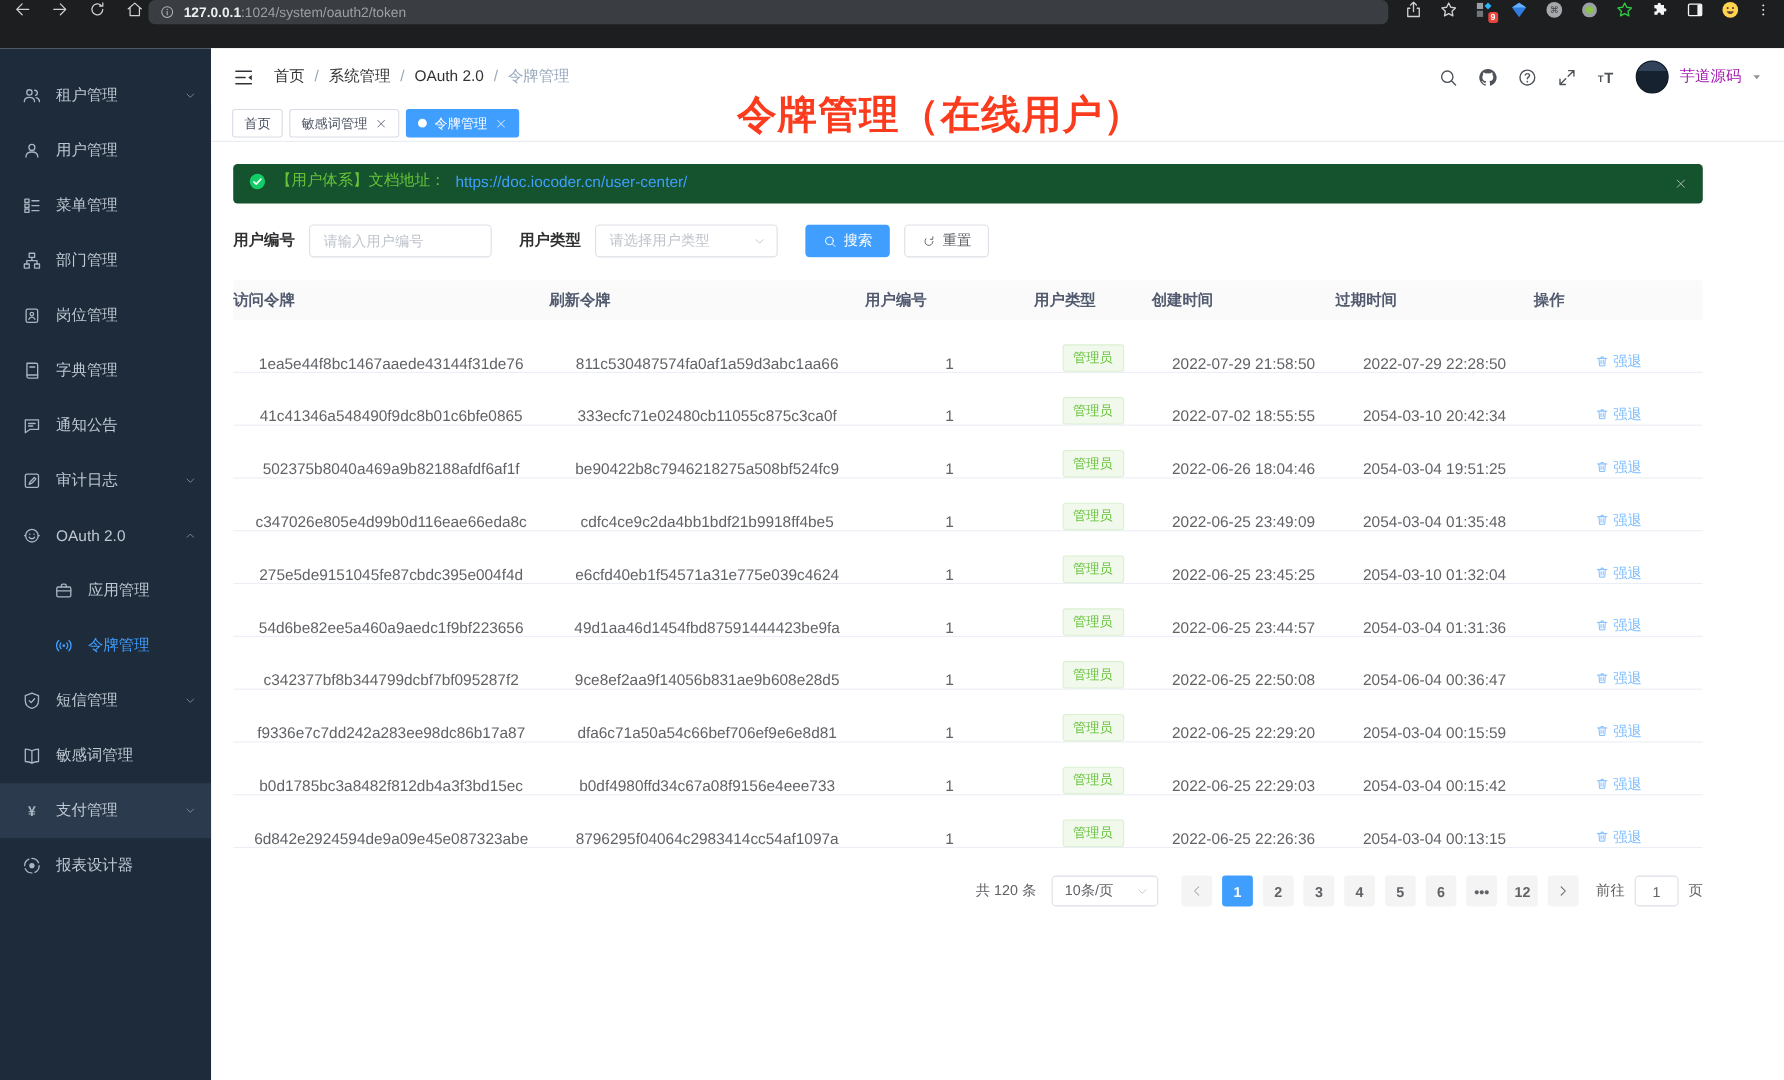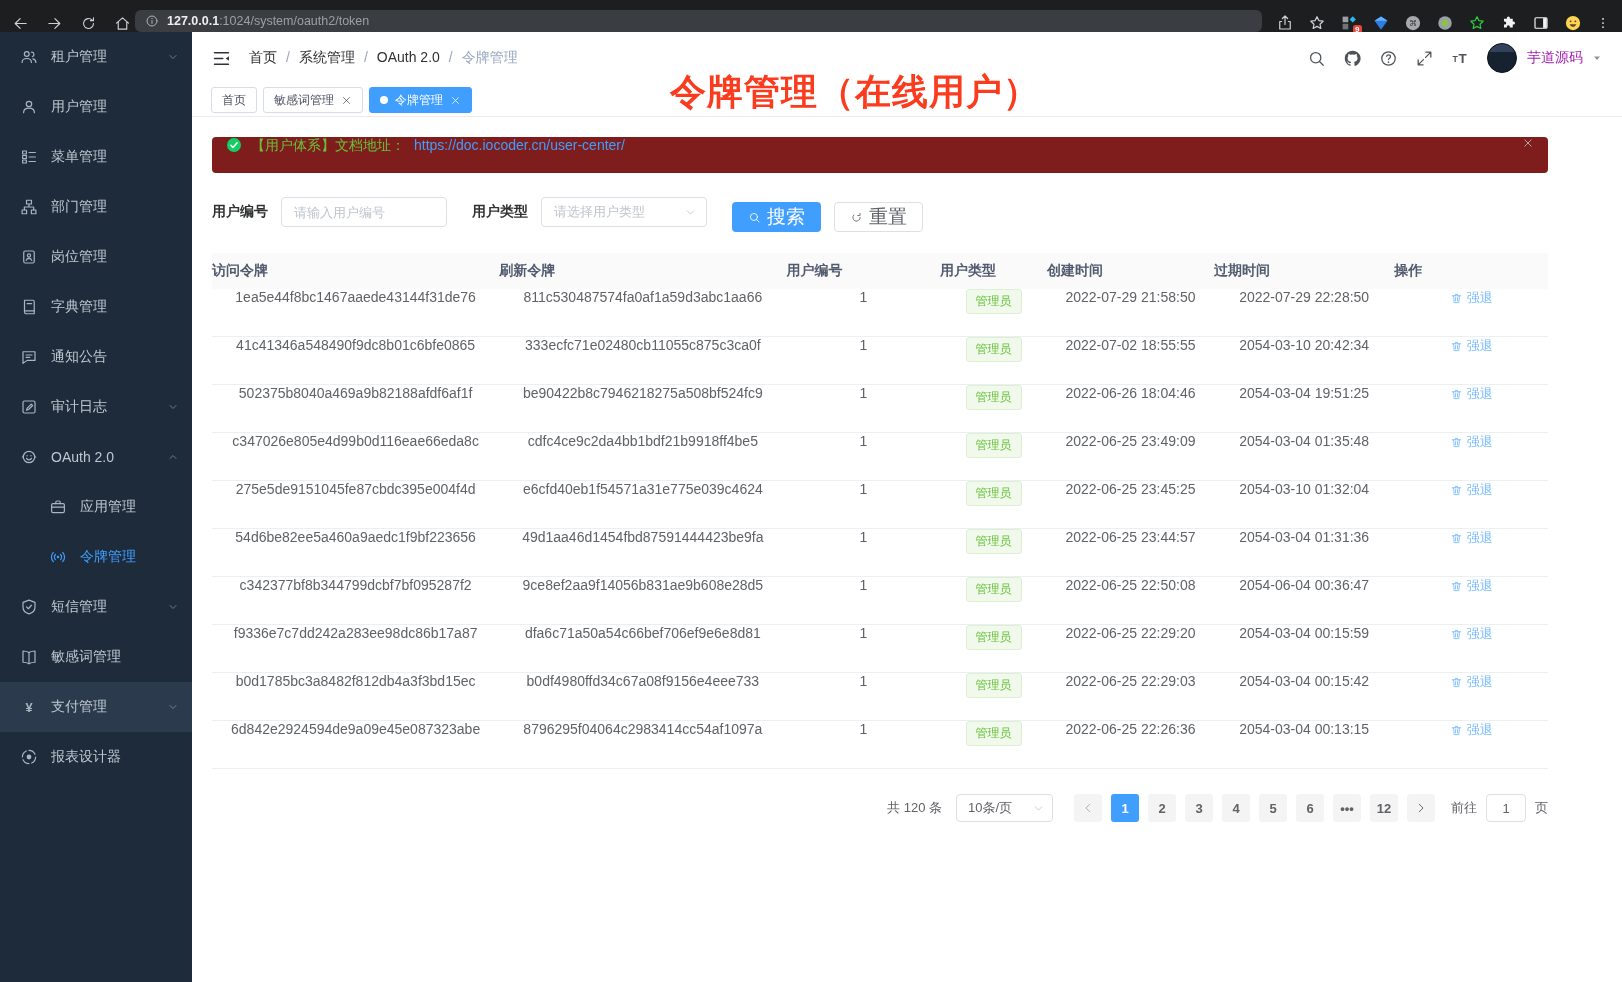--- a/index.html
+++ b/index.html
@@ -2,38 +2,38 @@
 <html><head>
 <meta charset="utf-8">
 <style>
   * { box-sizing: border-box; margin: 0; padding: 0; }
   html,body { width:1622px; height:982px; overflow:hidden; }
   body { font-family:"Liberation Sans","DejaVu Sans",sans-serif; background:#fff; }
   [data-icon]{ display:inline-flex; align-items:center; justify-content:center; }
   [data-icon] svg{ width:100%; height:100%; display:block; }
 
   
-  .browser { height:32px; background:#1d1e20; display:flex; align-items:flex-end; padding:0 12px; }
+  .browser { height:44px; background:#1d1e20; display:flex; align-items:flex-start; padding:0 12px; }
   .bnav { width:17px; height:17px; color:#cfd1d4; margin-right:17px; flex-shrink:0; cursor:pointer; }
   .urlbar { flex:1; height:22px; background:#3a3d41; border-radius:6px; display:flex; align-items:center; padding:0 10px; margin:0 14px 0 4px; font-size:12.5px; cursor:text; }
   .urlbar .uinfo { width:14px; height:14px; color:#b6b9bd; margin-right:8px; }
   .uhost { color:#eceef0; font-weight:bold; }
   .upath { color:#9aa0a6; }
   .bxt { width:18px; height:18px; margin-left:14px; flex-shrink:0; cursor:pointer; color:#cfd1d4; position:relative; }
   .extbadge { position:absolute; right:-4px; bottom:-3px; background:#e8453c; color:#fff; font-size:8px; line-height:10px; padding:0 2.5px; border-radius:2.5px; font-weight:bold; }
   .greenstar { color:#2ecc40; }
   .whiteic { color:#f2f3f4; }
 
   
   .app { display:flex; height:950px; }
   .sidebar { width:192px; flex-shrink:0; background:#1d2b3a; }
   .logo { height:52px; background:#2b3648; display:flex; align-items:center; padding:0 13px; gap:10px; cursor:pointer; }
   .limg { width:30px; height:30px; border-radius:4px; overflow:hidden; flex-shrink:0; }
   .ltitle { color:#fff; font-size:15px; font-weight:bold; white-space:nowrap; }
-  .menu { padding-top:0; }
+  .menu { padding-top:18px; }
   .mitem { height:50px; display:flex; align-items:center; padding:0 14px 0 20px; font-size:14px; color:#bfc8d2; position:relative; cursor:pointer; white-space:nowrap; }
   .mitem .mi { width:18px; height:18px; margin-right:13px; color:#a9b5c0; flex-shrink:0; }
   .mitem.child { padding-left:49px; }
   .mitem.active, .mitem.active .mi { color:#409eff; }
   .mitem.hl { background:#2b3b4d; }
   .chev { position:absolute; right:13px; width:12px; height:12px; color:#8291a0; }
 
   
   .main { flex:1; min-width:0; background:#fff; position:relative; display:flex; flex-direction:column; }
   .topbar { height:52px; display:flex; align-items:center; padding:0 19px; background:#fff; }
@@ -53,41 +53,41 @@
   .tabbar { height:33px; display:flex; align-items:center; padding:0 19px; gap:6px; border-bottom:1px solid #e8ebf0; }
   .tab { height:26px; display:flex; align-items:center; padding:0 10px; border:1px solid #d8dce5; border-radius:3px; background:#fff; font-size:12px; color:#495060; gap:7px; cursor:pointer; white-space:nowrap; }
   .tab .dot { width:8px; height:8px; border-radius:50%; background:#fff; display:none; }
   .tab .x { width:11px; height:11px; display:none; color:inherit; }
   .tab.closable .x { display:inline-flex; }
   .tab.active { background:#409eff; border-color:#409eff; color:#fff; }
   .tab.active .dot { display:block; }
 
   
   .content { flex:1; padding:20px 74px 0 20px; }
-  .alert { height:36px; background:#7f1d1d; border-radius:4px; display:flex; align-items:flex-start; padding:0 14px; gap:9px; }
+  .alert { height:36px; background:#14532d; border-radius:4px; display:flex; align-items:flex-end; padding:12px 14px; gap:9px; }
   .acheck { width:16px; height:16px; flex-shrink:0; }
   .atext { font-size:14px; color:#67c23a; }
   .alink { font-size:14px; color:#409eff; text-decoration:none; cursor:pointer; }
   .aclose { margin-left:auto; width:12px; height:12px; color:#c0c4cc; cursor:pointer; }
 
   .filters { display:flex; align-items:center; margin-top:19px; }
   .flabel { font-size:14px; font-weight:bold; color:#303133; margin-right:13px; white-space:nowrap; }
   .finput { width:166px; height:30px; border:1px solid #dcdfe6; border-radius:4px; padding:0 12px; font-size:13px; color:#606266; outline:none; margin-right:25px; }
   .finput::placeholder { color:#bfc4cc; }
   .fselect { width:166px; height:30px; border:1px solid #dcdfe6; border-radius:4px; padding:0 9px 0 12px; font-size:13px; color:#bfc4cc; display:flex; align-items:center; justify-content:space-between; cursor:pointer; margin-right:25px; }
   .scaret { width:13px; height:13px; color:#c0c4cc; }
-  .btn { height:30px; border-radius:4px; display:inline-flex; align-items:center; gap:6px; font-size:19px; padding:0 15px; cursor:pointer; border:1px solid transparent; white-space:nowrap;margin-top:10px; }
+  .btn { height:30px; border-radius:4px; display:inline-flex; align-items:center; gap:6px; font-size:13px; padding:0 15px; cursor:pointer; border:1px solid transparent; white-space:nowrap; }
   .btn .bicon { width:13px; height:13px; }
   .btn.primary { background:#409eff; color:#fff; }
   .btn.plain { background:#fff; border-color:#dcdfe6; color:#606266; margin-left:13px; }
 
   .table { margin-top:21px; }
   .thead { display:flex; align-items:center; height:36px; background:#fafafa; }
   .thead > span { text-align:left; font-size:14px; font-weight:bold; color:#515a6e; }
-  .trow { display:flex; align-items:flex-start; height:48px; border-bottom:1px solid #ebeef5; font-size:14px; color:#606266; }
+  .trow { display:flex; align-items:flex-end; height:48px; border-bottom:1px solid #ebeef5; font-size:14px; color:#606266; }
   .trow > span { text-align:center; }
   .thead > span:nth-of-type(1), .trow > span:nth-of-type(1) { width:21.5%; }
   .thead > span:nth-of-type(2), .trow > span:nth-of-type(2) { width:21.5%; }
   .thead > span:nth-of-type(3), .trow > span:nth-of-type(3) { width:11.5%; }
   .thead > span:nth-of-type(4), .trow > span:nth-of-type(4) { width:8%; }
   .thead > span:nth-of-type(5), .trow > span:nth-of-type(5) { width:12.5%; }
   .thead > span:nth-of-type(6), .trow > span:nth-of-type(6) { width:13.5%; }
   .thead > span:nth-of-type(7), .trow > span:nth-of-type(7) { width:11.5%; }
   .tag { display:inline-block; background:#f0f9eb; border:1px solid #dcf0d2; color:#67c23a; border-radius:3px; padding:3px 9px; font-size:12px; }
   .op { display:inline-flex; align-items:center; gap:4px; color:#79bbff; font-size:13px; cursor:pointer; }

